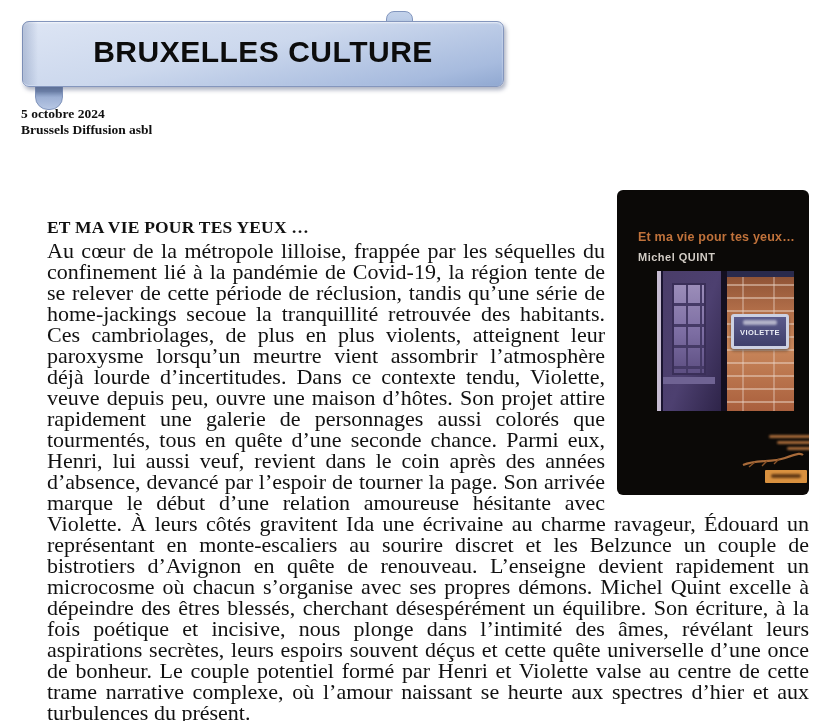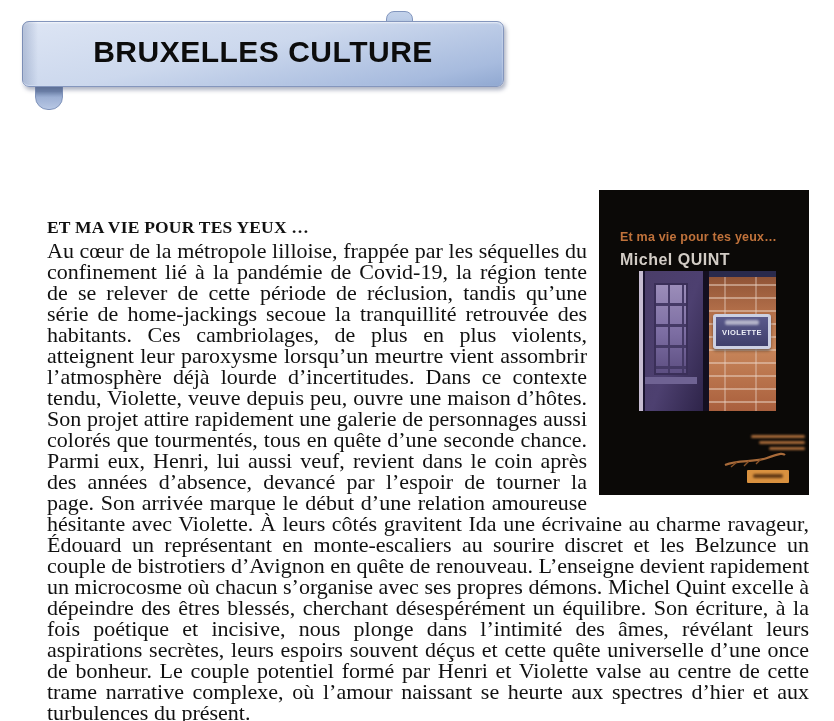--- a/index.html
+++ b/index.html
@@ -42,30 +42,30 @@
 
   
   .article{position:absolute;left:47px;top:190px;width:762px;}
   .article-title{margin:26px 0 0 0;font-size:17.5px;line-height:22px;font-weight:bold;letter-spacing:.2px;}
   .article-body{margin:2px 0 0 0;font-size:22px;line-height:21px;text-align:justify;}
   .article-ed{margin:16px;font-size:16.4px;line-height:21px;font-weight:bold;}
   .article-author{margin:0;font-size:16.4px;line-height:21px;font-weight:bold;}
 
   
   .cover{
-    float:right;width:210px;height:305px;margin-left:12px;margin-bottom:10px;
-    position:relative;background:#0b0907;overflow:hidden;
+    float:right;width:192px;height:305px;margin-left:12px;margin-bottom:10px;
+    position:relative;background:#0b0907;overflow:hidden;border-radius:6px;
   }
   .cover-title{
     position:absolute;left:21px;top:40px;color:#c0723b;
     font-family:"Liberation Sans", sans-serif;font-weight:bold;font-size:12.5px;letter-spacing:.2px;white-space:nowrap;
   }
   .cover-author{
     position:absolute;left:21px;top:61px;color:#d2ccc5;
-    font-family:"Liberation Sans", sans-serif;font-weight:bold;font-size:16px;letter-spacing:.5px;
+    font-family:"Liberation Sans", sans-serif;font-weight:bold;font-size:11px;letter-spacing:.5px;
   }
   .cover-photo{position:absolute;left:0;top:81px;width:137px;height:140px;display:flex;margin-left:40px;}
   .photo-left{position:relative;width:64px;background:linear-gradient(110deg,#4a3d68 0%,#4d4070 55%,#2e2449 100%);}
   .photo-left .edge-strip{position:absolute;left:0;top:0;bottom:0;width:4px;background:#c7bdd2;}
   .photo-left .edge-line{position:absolute;left:4px;top:0;bottom:0;width:2px;background:#1a1430;}
   .photo-left .window{
     position:absolute;left:15px;top:12px;width:30px;height:88px;
     background:
       repeating-linear-gradient(180deg,rgba(0,0,0,0) 0 18px,#453a66 18px 21px),
       repeating-linear-gradient(90deg,rgba(0,0,0,0) 0 12px,#453a66 12px 14px),
@@ -110,20 +110,24 @@
 
   <div class="banner">
     <div class="banner-tab"></div>
     <div class="banner-curl"></div>
     <div class="banner-main">
       <span class="banner-title">BRUXELLES CULTURE</span>
     </div>
     <div class="banner-left-roll"></div>
   </div>
 
+  <div class="meta">
+    <div>5 octobre 2024</div>
+    <div>Brussels Diffusion asbl</div>
+  </div>
 
   <div class="article">
 
     <div class="cover">
       <div class="cover-title">Et ma vie pour tes yeux…</div>
       <div class="cover-author">Michel QUINT</div>
 
       <div class="cover-photo">
         <div class="photo-left">
           <div class="edge-strip"></div>

